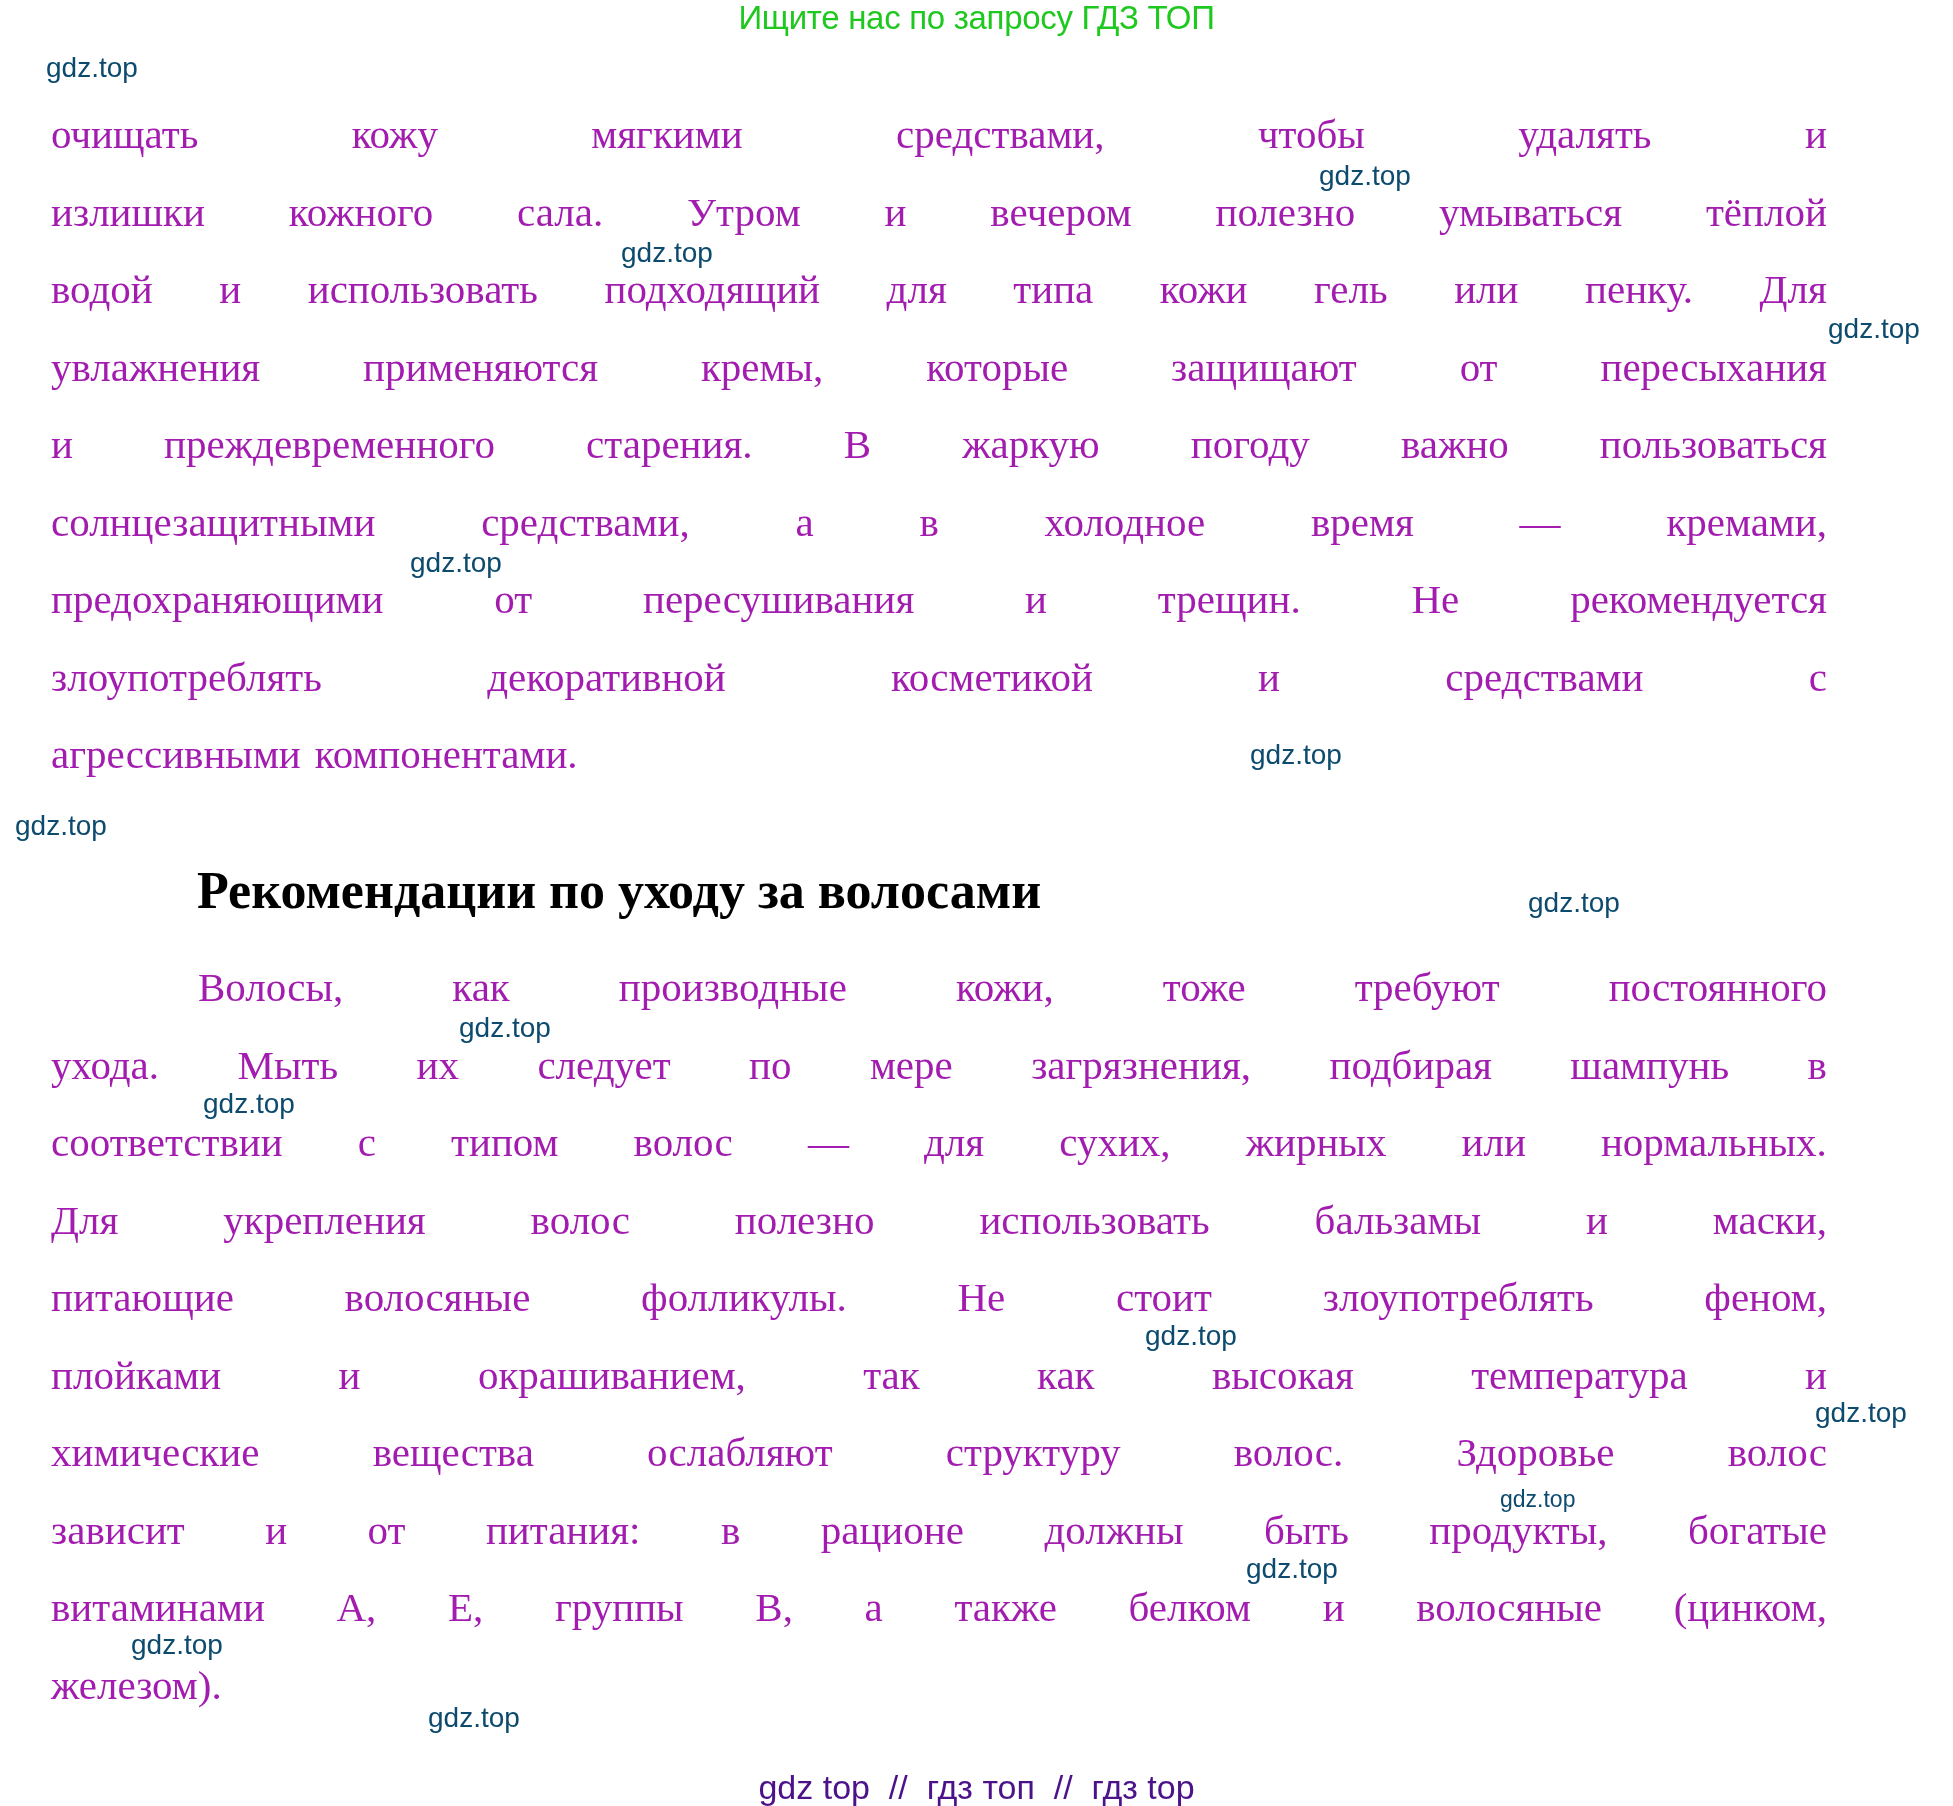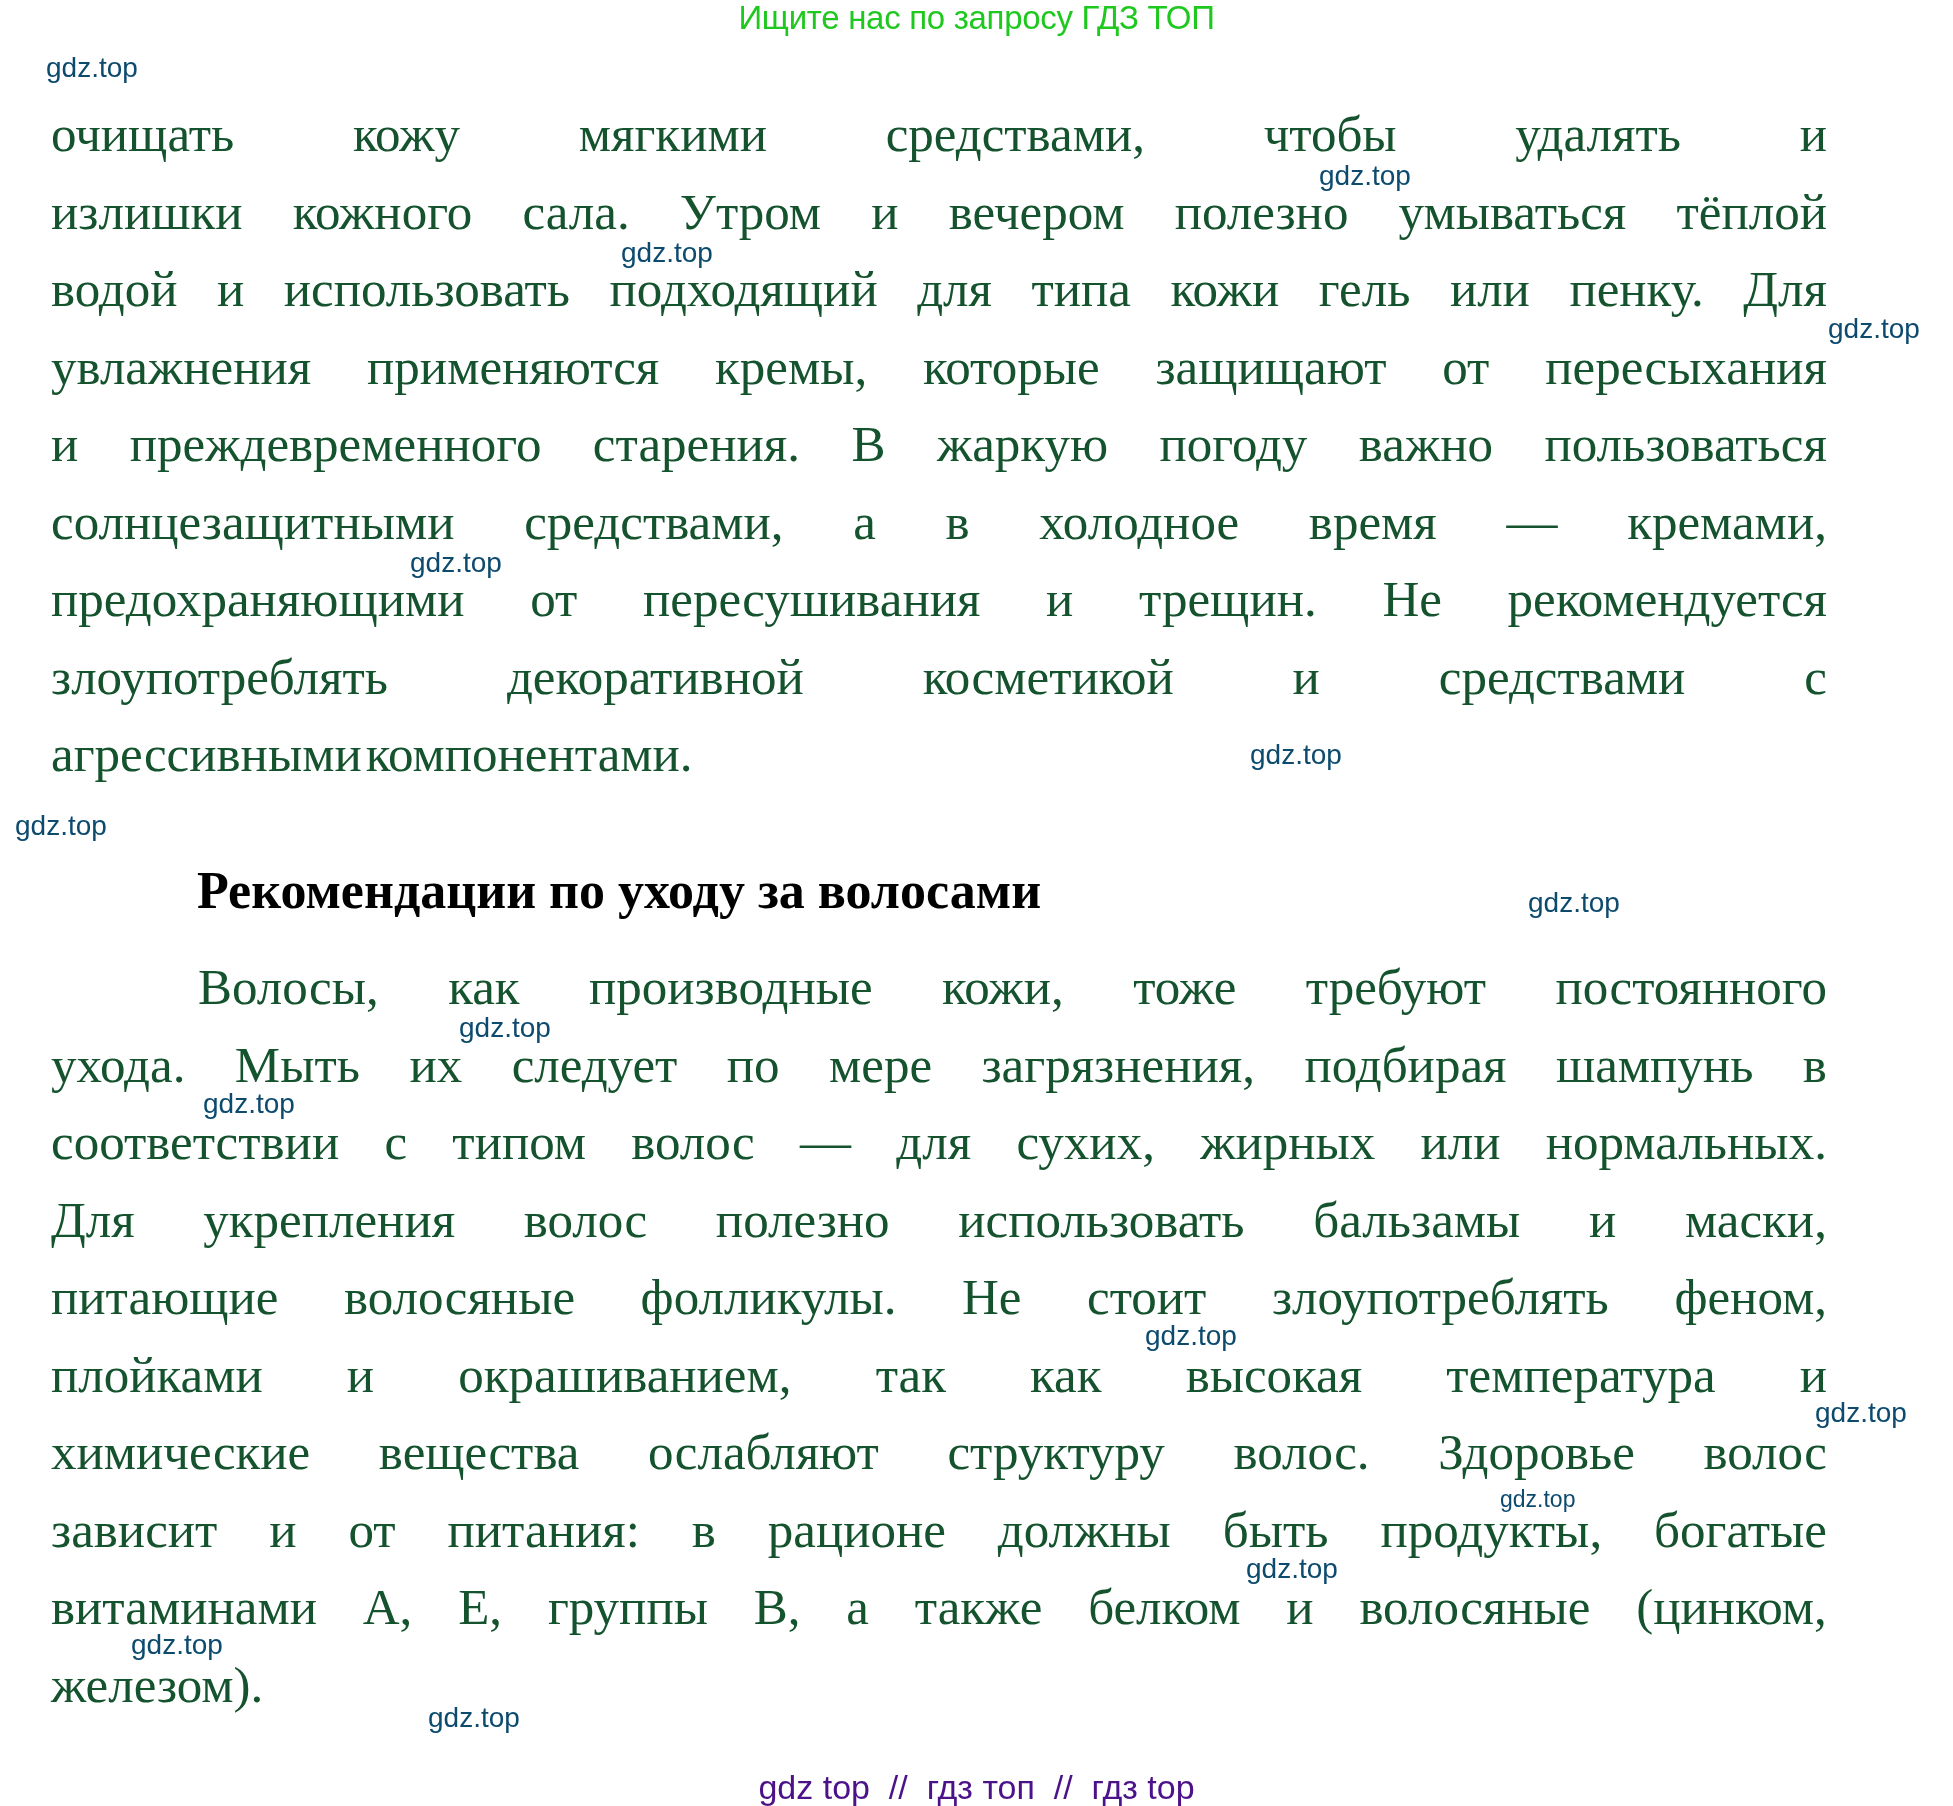--- a/index.html
+++ b/index.html
@@ -10,28 +10,28 @@
     font-family: "Liberation Sans", sans-serif; font-size: 33px; line-height: 40px;
     color: #1ec81e; letter-spacing: -0.3px;
   }
   .bottom-banner {
     position: absolute; left: 0; width: 1953px; top: 1766px; text-align: center;
     font-family: "Liberation Sans", sans-serif; font-size: 34px; line-height: 42px;
     color: #4b1289; white-space: pre;
   }
   .text-block {
     position: absolute; left: 51px; width: 1776px;
-    font-family: "Liberation Serif", serif; font-size: 51px; color: #14532d;
+    font-family: "Liberation Serif", serif; font-size: 41px; color: #a21caf;
     text-align: justify; text-align-last: left;
   }
   .line {
     height: 77.5px; line-height: 77.5px; white-space: nowrap;
     display: flex; justify-content: space-between;
   }
-  .line.last { justify-content: flex-start; gap: 4px; }
+  .line.last { justify-content: flex-start; gap: 14px; }
   .line.indent { padding-left: 147px; }
   .heading {
     position: absolute; left: 197px; top: 856px;
     font-family: "Liberation Serif", serif; font-weight: bold; font-size: 52px;
     line-height: 70px; color: #000; white-space: nowrap;
   }
   .wm {
     position: absolute; font-family: "Liberation Sans", sans-serif;
     font-size: 28px; line-height: 32px; color: #0c4a6e; white-space: nowrap;
   }

